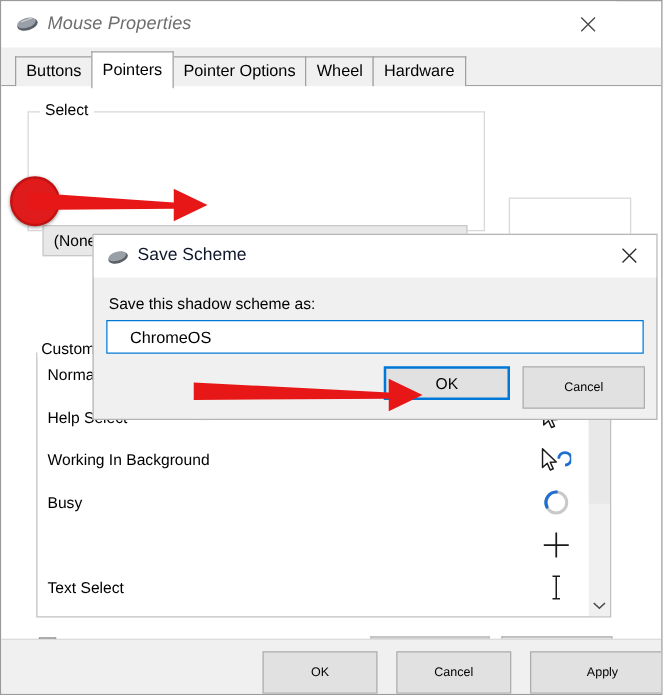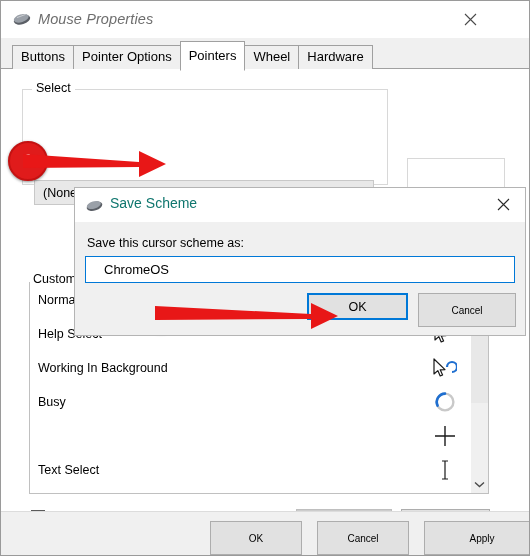--- a/index.html
+++ b/index.html
@@ -293,21 +293,21 @@
     position: absolute;
     left: 0; top: 0;
     width: 450px; height: 34px;
     background: #ffffff;
   }
   .dialog-icon { position: absolute; left: 11px; top: 11px; width: 17px; height: 13px; }
   .dialog-title {
     position: absolute;
     left: 35px; top: 7px;
     font-size: 14px;
-    color: #0f766e;
+    color: #0f172a;
     white-space: nowrap;
   }
   .dialog-close {
     position: absolute;
     right: 0; top: 0;
     width: 44px; height: 33px;
     display: flex; align-items: center; justify-content: center;
   }
   .dialog-prompt {
     position: absolute;
@@ -382,22 +382,22 @@
     <span class="titlebar-close">
       <svg width="13" height="13" viewBox="0 0 13 13">
         <path d="M1 1 L12 12 M12 1 L1 12" stroke="#4a4a4a" stroke-width="1.1" fill="none"></path>
       </svg>
     </span>
   </div>
 
   <div class="tabstrip">
     <div class="tabs">
       <div class="tab">Buttons</div>
+      <div class="tab active">Pointers</div>
       <div class="tab">Pointer Options</div>
-      <div class="tab active">Pointers</div>
       <div class="tab">Wheel</div>
       <div class="tab">Hardware</div>
     </div>
   </div>
 
   <div class="page">
 
     <div class="group-scheme"></div>
     <div class="group-legend">Select</div>
 
@@ -519,21 +519,21 @@
           <ellipse cx="7.8" cy="6" rx="7.2" ry="3.6" fill="#9aa0a8" transform="rotate(-17 7.8 6)"></ellipse>
         </svg>
       </span>
       <span class="dialog-title">Save Scheme</span>
       <span class="dialog-close">
         <svg width="13" height="13" viewBox="0 0 13 13">
           <path d="M1 1 L12 12 M12 1 L1 12" stroke="#2a2a2a" stroke-width="1.1" fill="none"></path>
         </svg>
       </span>
     </div>
-    <div class="dialog-prompt">Save this cursor scheme as:</div>
+    <div class="dialog-prompt">Save this shadow scheme as:</div>
     <div class="dialog-input">
       <span class="dialog-input-text">ChromeOS</span>
     </div>
     <div class="dialog-btn-ok">OK</div>
     <div class="btn dialog-btn-cancel">Cancel</div>
   </div>
 
   <div class="annot arrow-1">
     <svg width="150" height="34" viewBox="0 0 150 34">
       <path d="M2 10 L118 18 L118 7 L145 20 L118 33 L118 23 L2 24 Z" fill="#e81717"></path>

